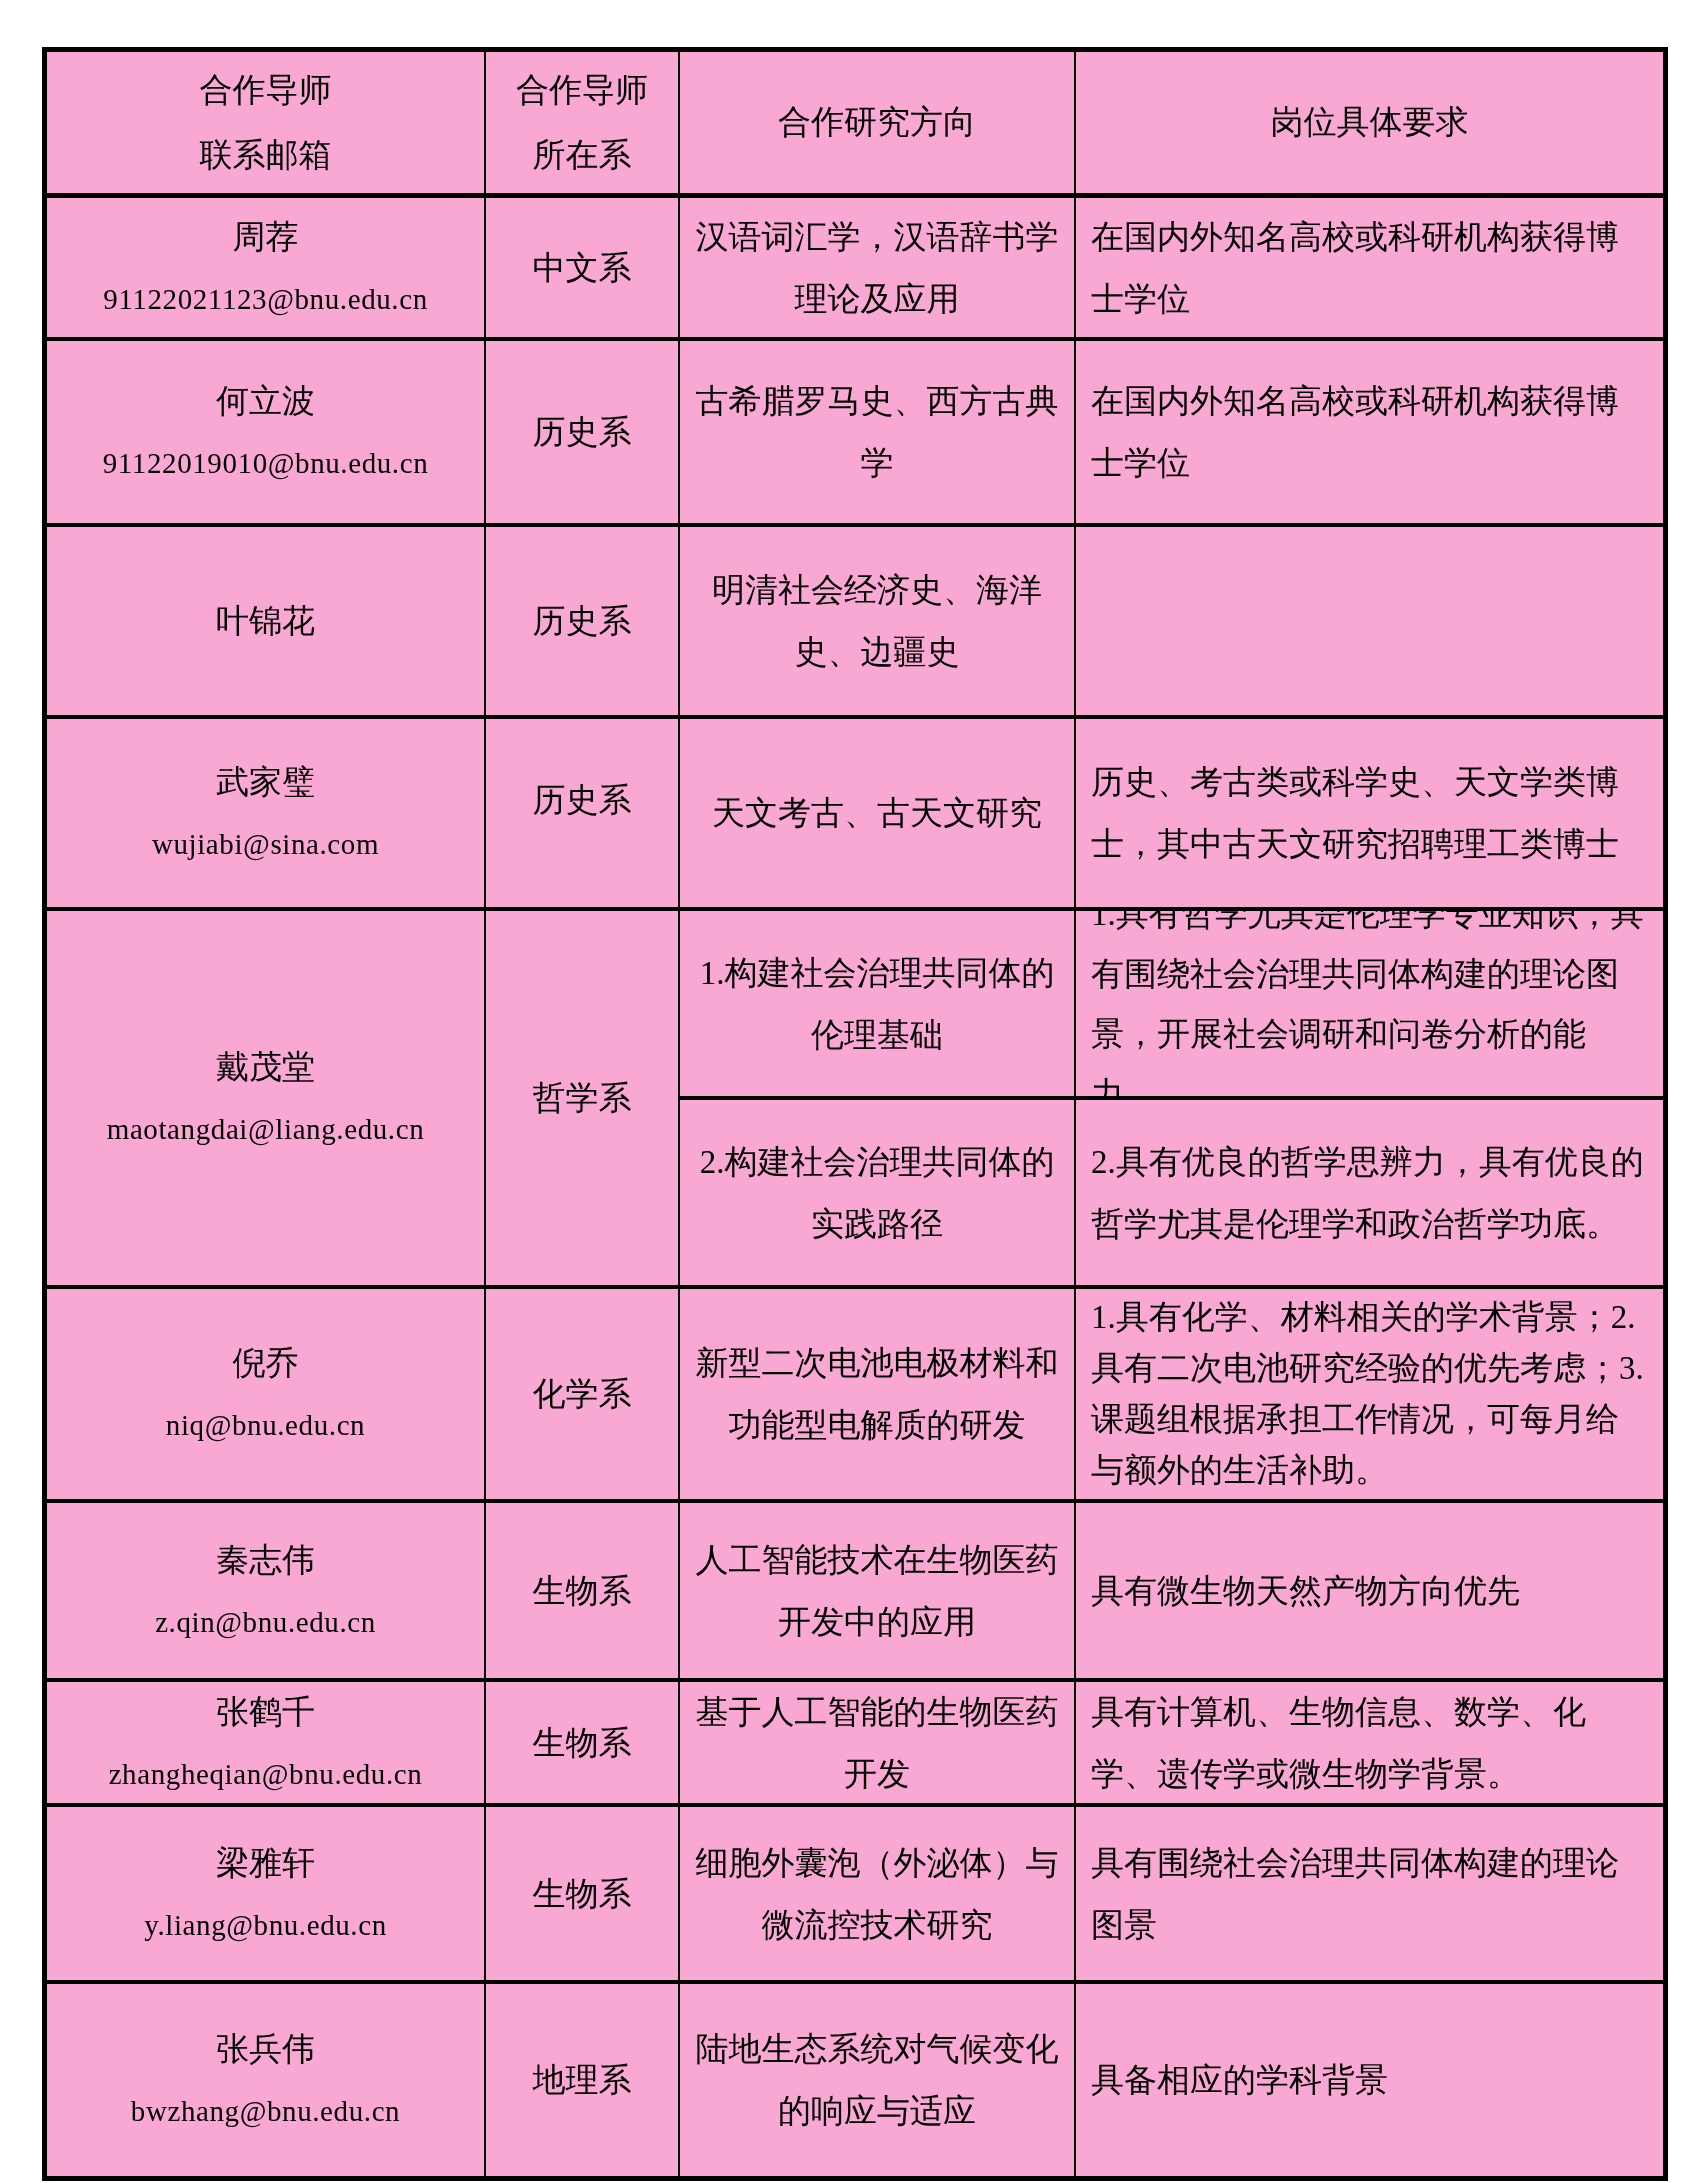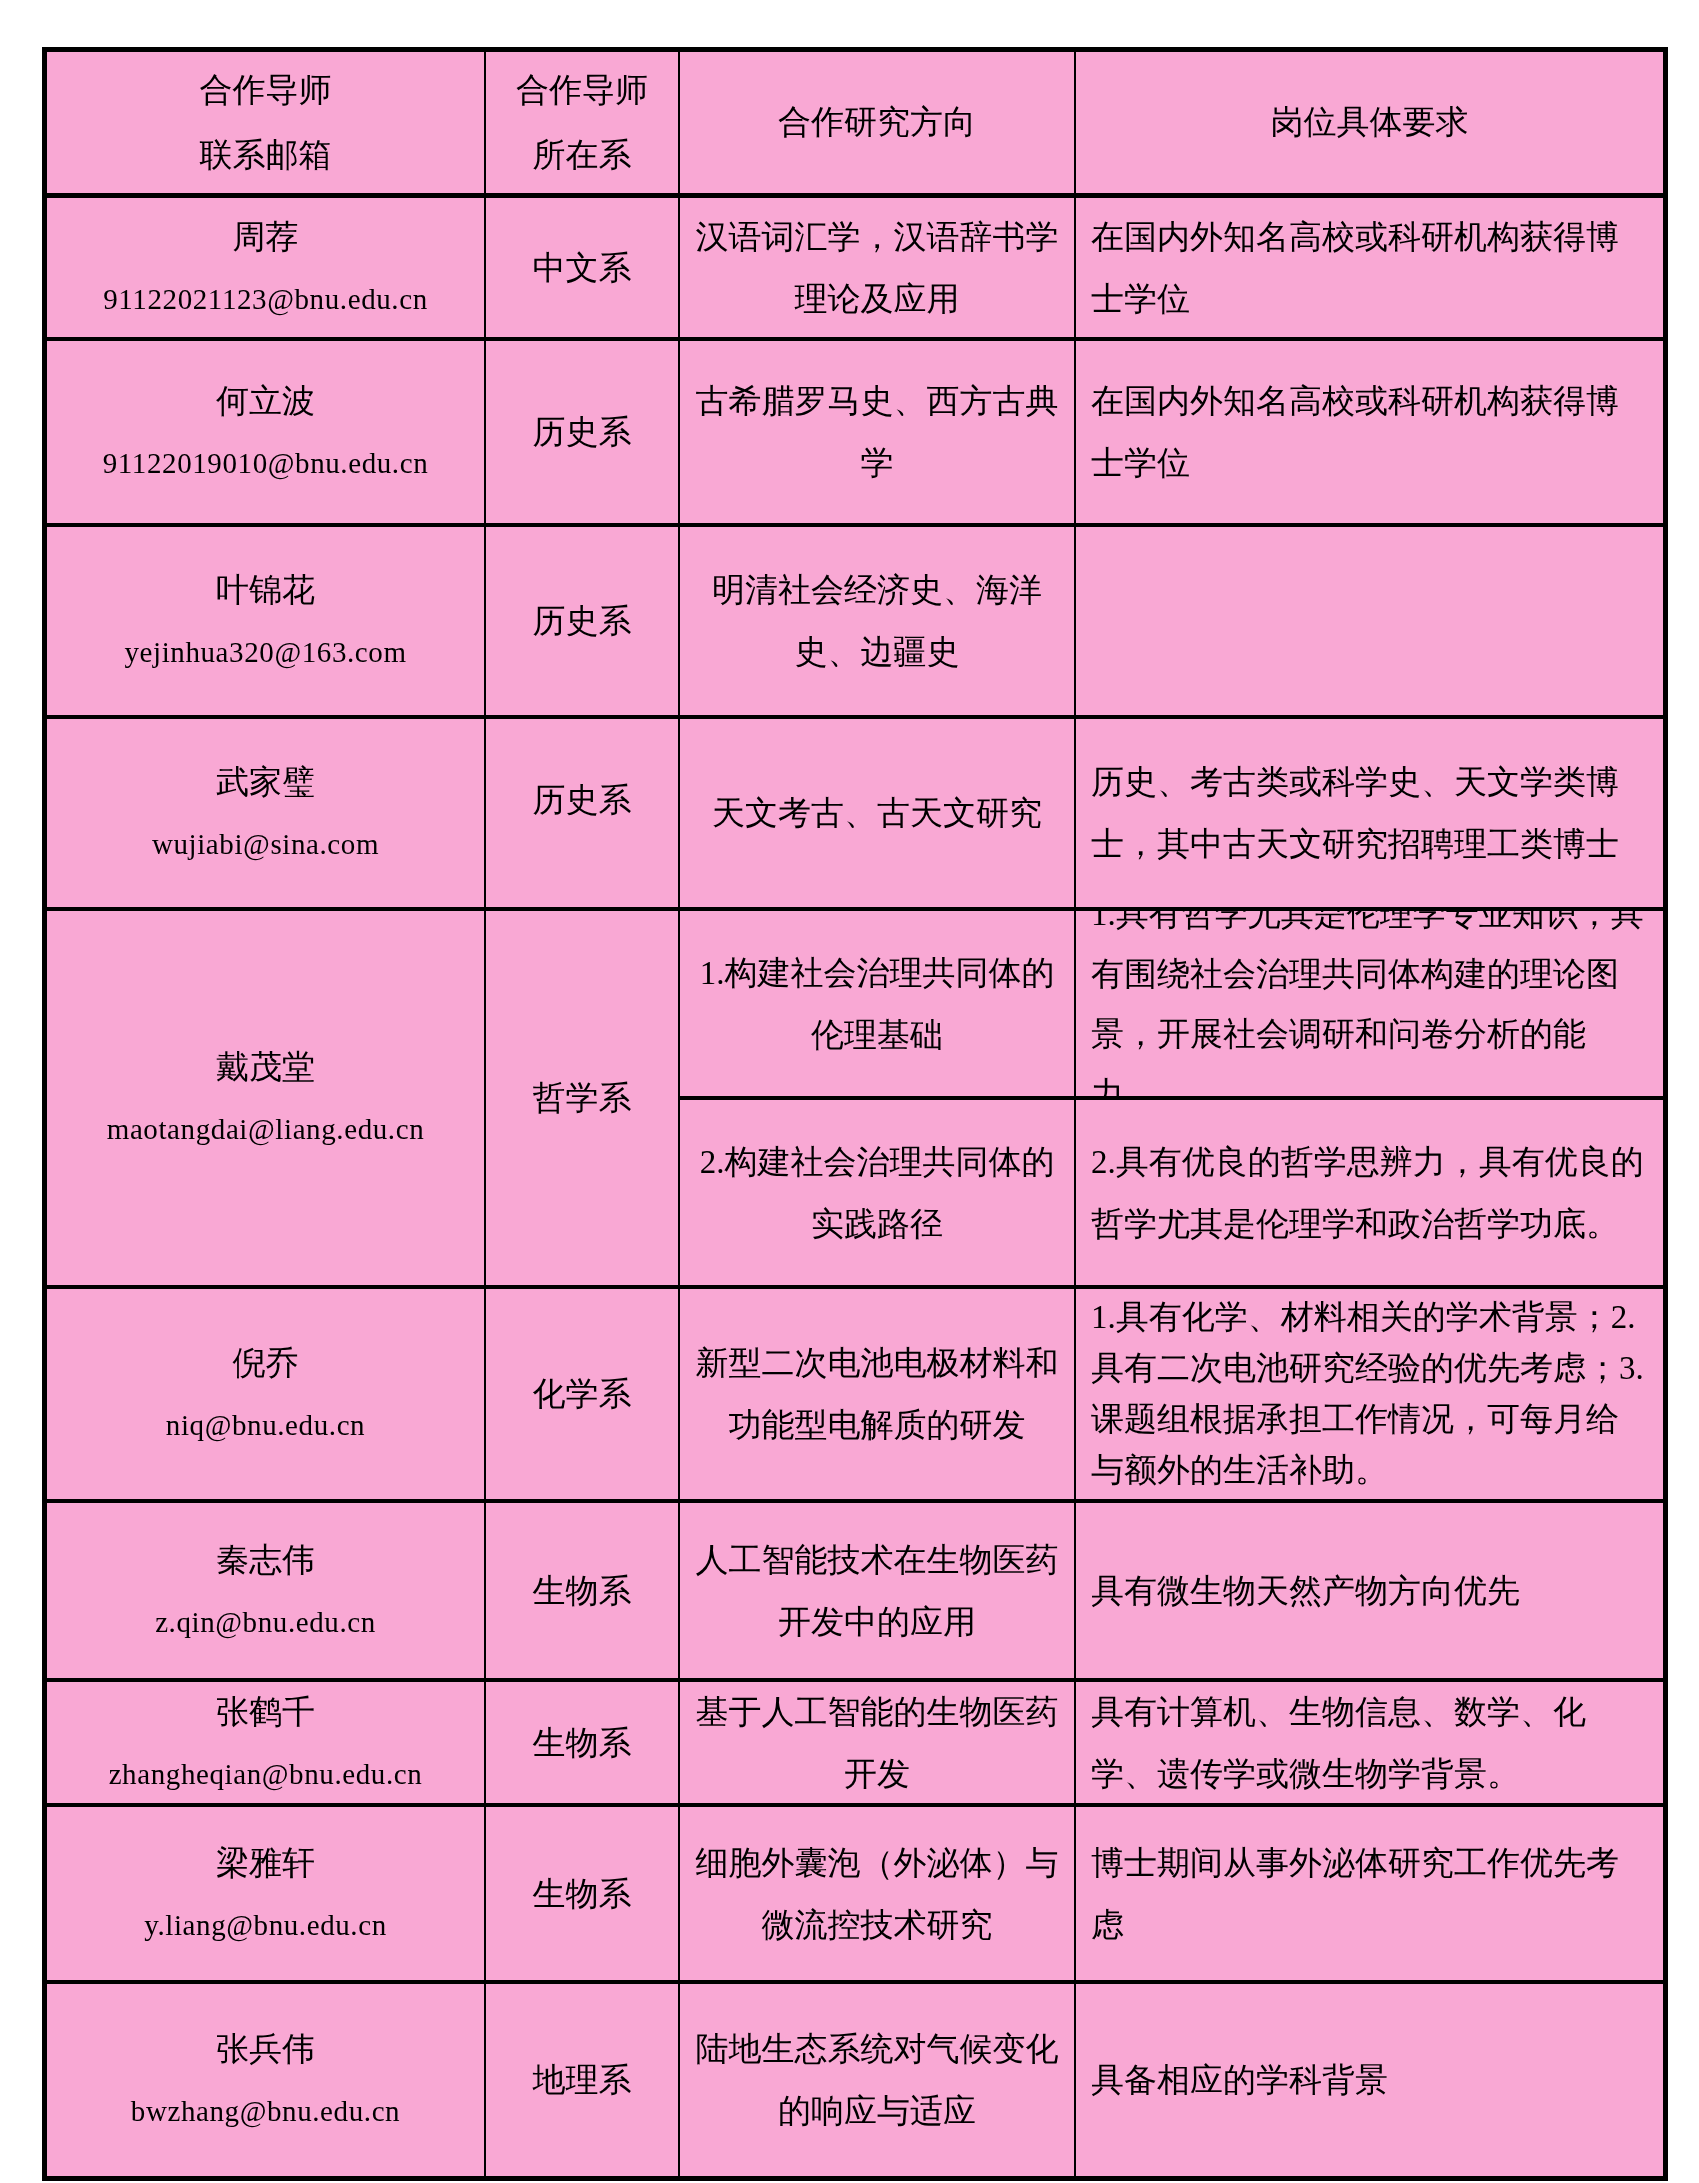--- a/index.html
+++ b/index.html
@@ -98,21 +98,20 @@
   </div>
   <div class="cell">
     <div class="txt">古希腊罗马史、西方古典学</div>
   </div>
   <div class="cell req colend">
     <div class="txt">在国内外知名高校或科研机构获得博士学位</div>
   </div>
 
   <div class="cell">
     <div class="name">叶锦花</div>
-    <div class="email">yejinhua320@163.com</div>
   </div>
   <div class="cell">
     <div class="txt">历史系</div>
   </div>
   <div class="cell">
     <div class="txt">明清社会经济史、海洋史、边疆史</div>
   </div>
   <div class="cell req colend">
     <div class="txt"></div>
   </div>
@@ -197,21 +196,21 @@
     <div class="name">梁雅轩</div>
     <div class="email">y.liang@bnu.edu.cn</div>
   </div>
   <div class="cell">
     <div class="txt">生物系</div>
   </div>
   <div class="cell">
     <div class="txt">细胞外囊泡（外泌体）与微流控技术研究</div>
   </div>
   <div class="cell req colend">
-    <div class="txt">博士期间从事外泌体研究工作优先考虑</div>
+    <div class="txt">具有围绕社会治理共同体构建的理论图景</div>
   </div>
 
   <div class="cell last">
     <div class="name">张兵伟</div>
     <div class="email">bwzhang@bnu.edu.cn</div>
   </div>
   <div class="cell last">
     <div class="txt">地理系</div>
   </div>
   <div class="cell last">

